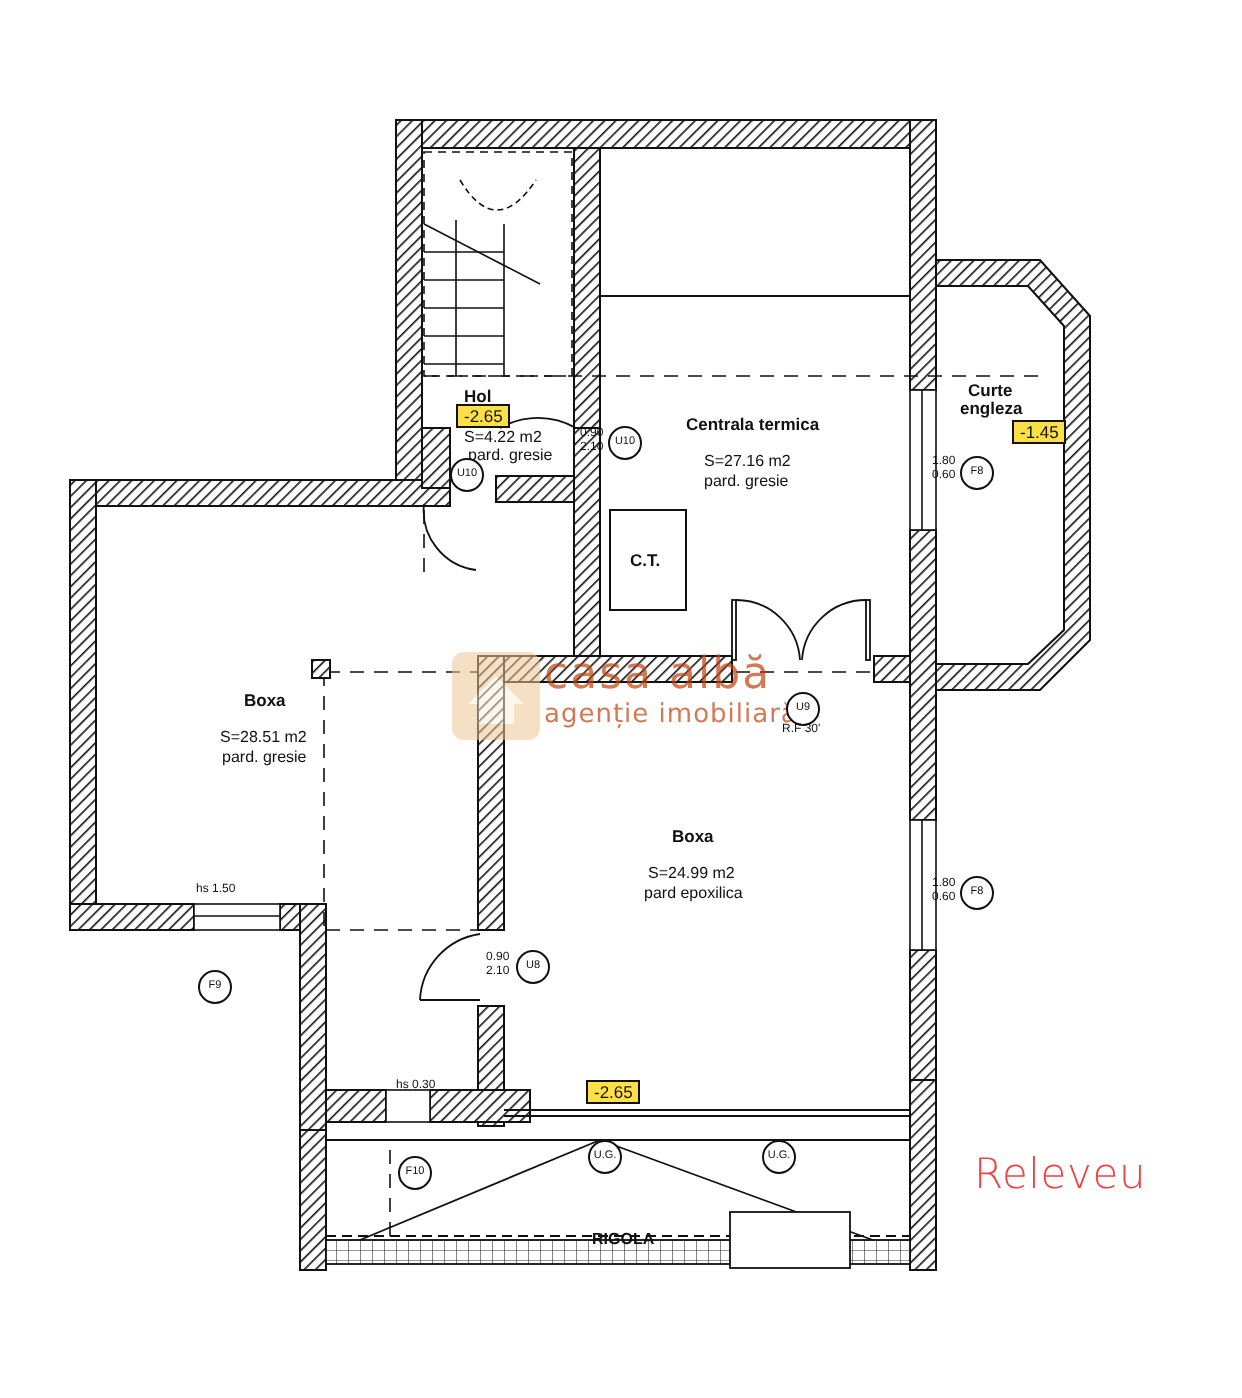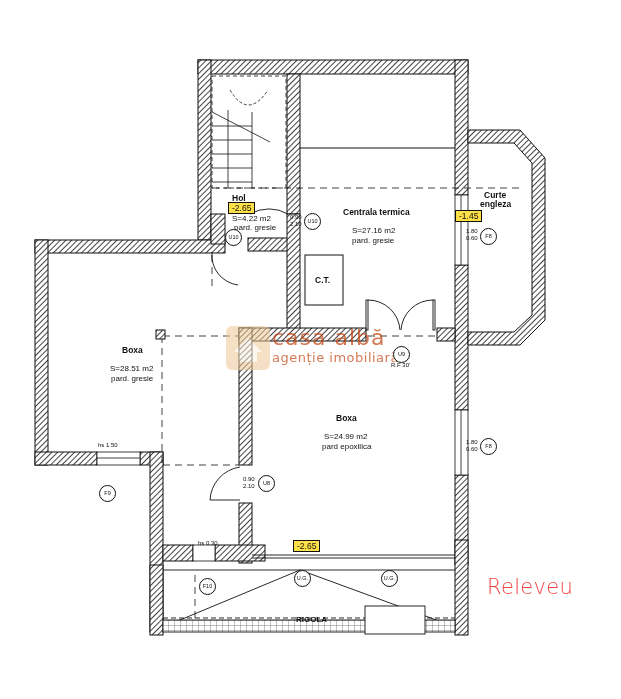--- a/index.html
+++ b/index.html
@@ -153,21 +153,21 @@
 <div class="lvl" style="left:228px;top:202px;">-2.65</div>
 <div class="lbl" style="left:232px;top:214px;text-align:center;">S=4.22 m2</div>
 <div class="lbl" style="left:234px;top:223px;">pard. gresie</div>
 
 <div class="lbl title" style="left:343px;top:207px;">Centrala termica</div>
 <div class="lbl" style="left:352px;top:226px;">S=27.16 m2</div>
 <div class="lbl" style="left:352px;top:236px;">pard. gresie</div>
 
 <div class="lbl title" style="left:484px;top:190px;">Curte</div>
 <div class="lbl title" style="left:480px;top:199px;text-align:center;">engleza</div>
-<div class="lvl" style="left:455px;top:210px;">-1.45</div>
+<div class="lvl" style="left:506px;top:210px;">-1.45</div>
 
 <div class="lbl title" style="left:122px;top:345px;">Boxa</div>
 <div class="lbl" style="left:110px;top:364px;text-align:center;">S=28.51 m2</div>
 <div class="lbl" style="left:111px;top:374px;">pard. gresie</div>
 
 <div class="lbl title" style="left:336px;top:413px;">Boxa</div>
 <div class="lbl" style="left:324px;top:432px;">S=24.99 m2</div>
 <div class="lbl" style="left:322px;top:442px;">pard epoxilica</div>
 
 <div class="lbl title" style="left:315px;top:275px;">C.T.</div>

